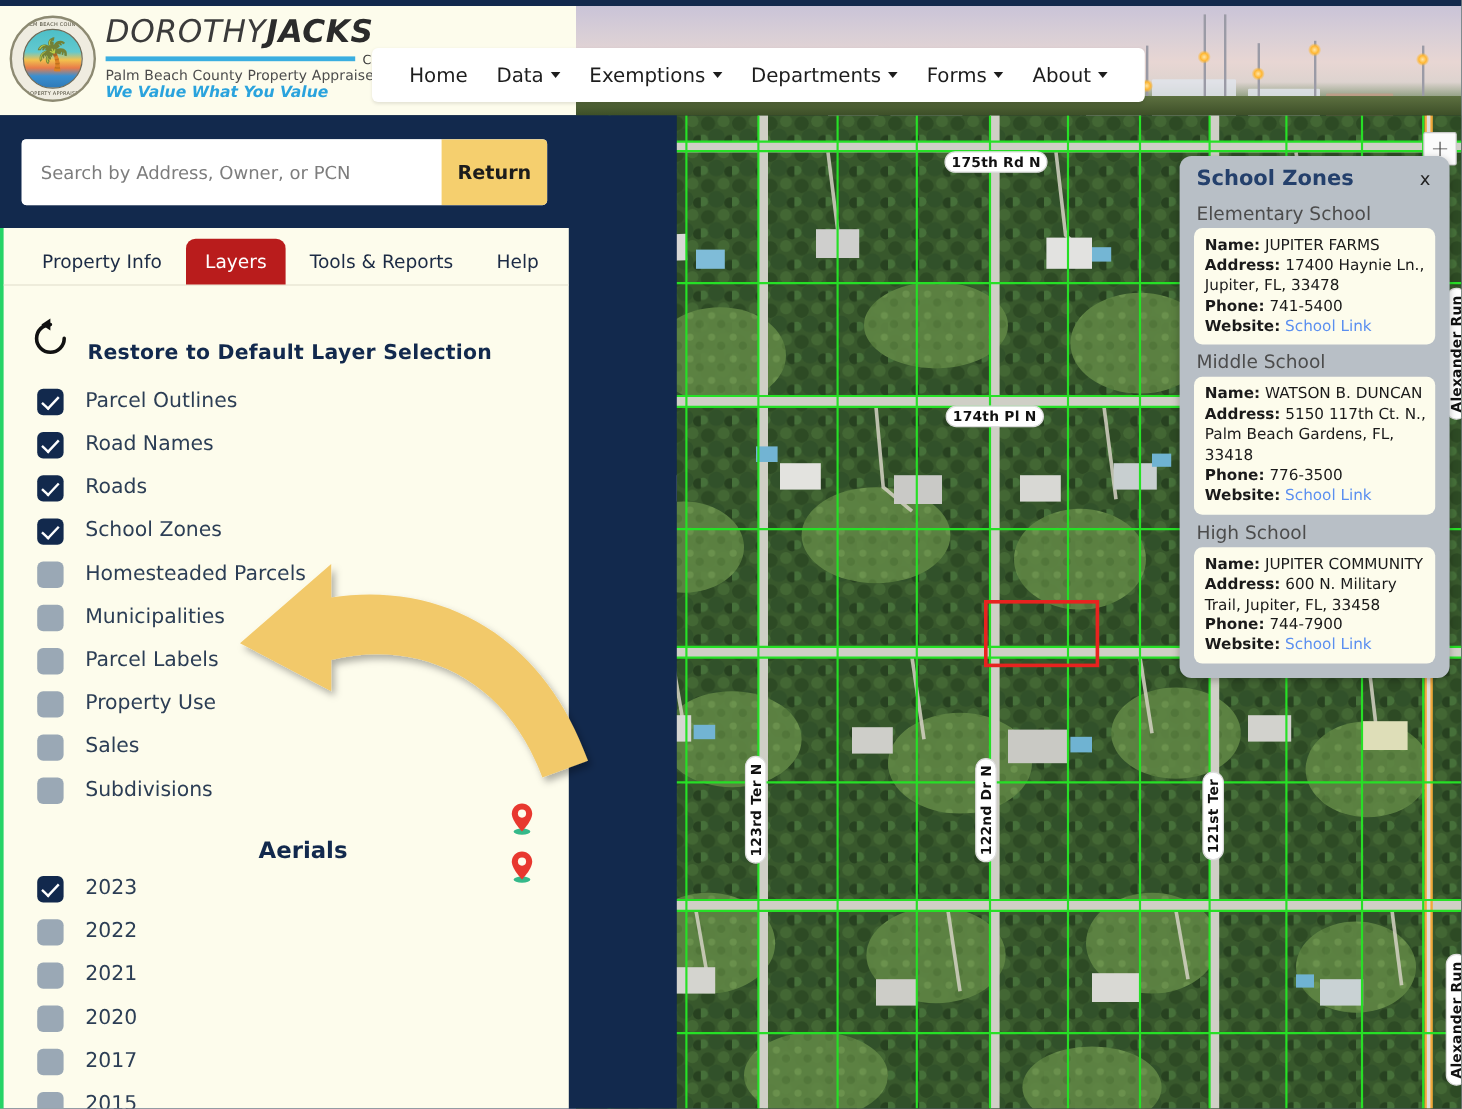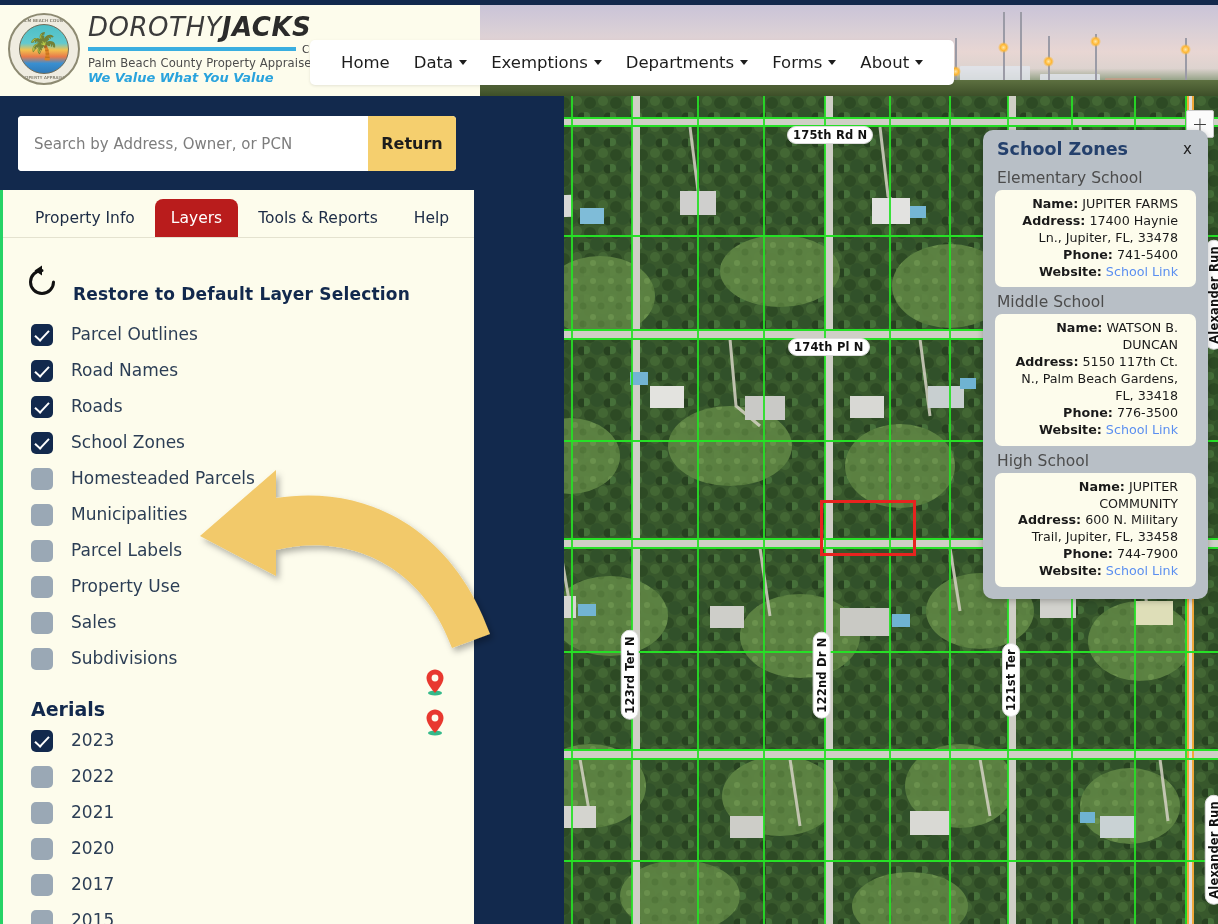--- a/index.html
+++ b/index.html
@@ -174,20 +174,21 @@
   .cb.on::after {
     content: ""; position: absolute; left: 7px; top: 3px;
     width: 6px; height: 12px; border: solid #fff;
     border-width: 0 2.6px 2.6px 0; transform: rotate(43deg);
   }
   .layer-label { font-size: 17px; color: #2c3e55; }
 
   .aerials-title {
     font-size: 19px; font-weight: 700; color: #12294d;
     padding: 14px 0 4px 28px;
+    text-align: center;
   }
 
   .pins {
     position: absolute; left: 424px; top: 572px;
     display: flex; flex-direction: column; gap: 12px; z-index: 6;
   }
   .pin { width: 22px; height: 28px; }
 
   .arrow-overlay {
     position: absolute; left: 190px; top: 362px;
@@ -251,22 +252,22 @@
   .popup-title { font-size: 17.5px; font-weight: 700; color: #24406c; }
   .popup-close {
     font-size: 15px; color: #222; cursor: pointer;
     padding: 0 2px; font-weight: 400;
   }
   .sect-title {
     font-size: 15.5px; color: #4c4c4c; padding: 6px 14px 3px 14px;
   }
   .card {
     margin: 0 12px; background: #fdfcec; border-radius: 7px;
-    padding: 6px 18px 7px 9px;
-    font-size: 12.7px; line-height: 1.33; color: #1a1a1a; text-align: right;
+    padding: 6px 4px 7px 9px;
+    font-size: 12.7px; line-height: 1.33; color: #1a1a1a;
   }
   .card b { font-weight: 700; }
   .card a { color: #5b8ff0; text-decoration: none; cursor: pointer; }
 </style>
 </head>
 <body>
 
 <div id="app">
 
   <div class="top-rule"></div>

